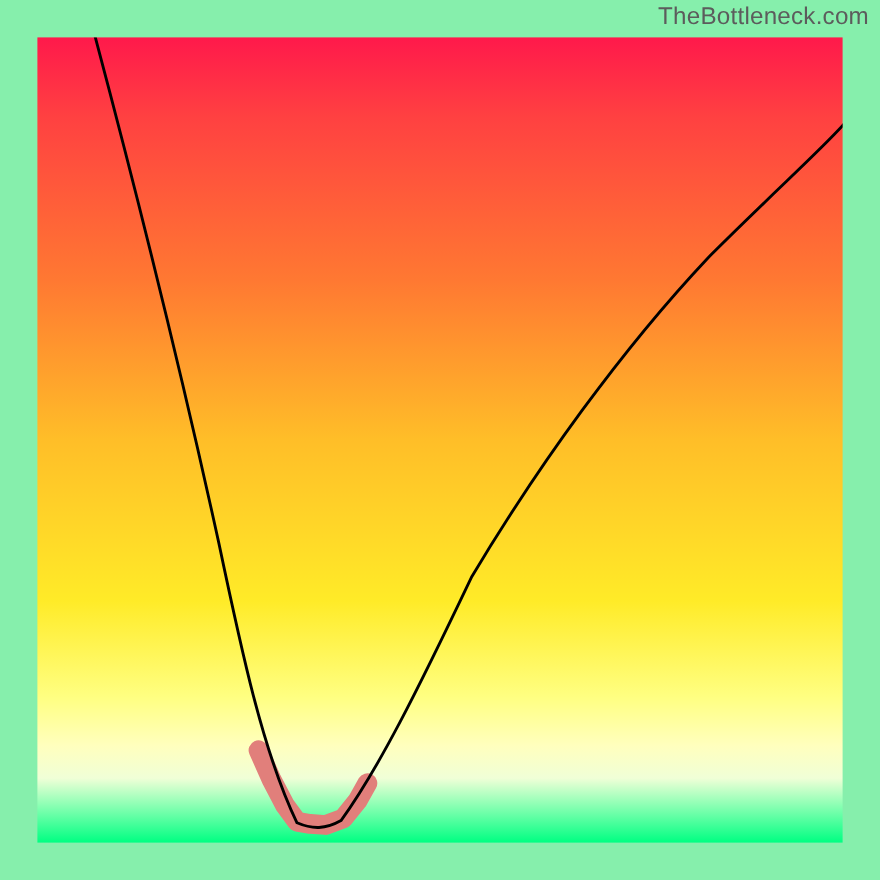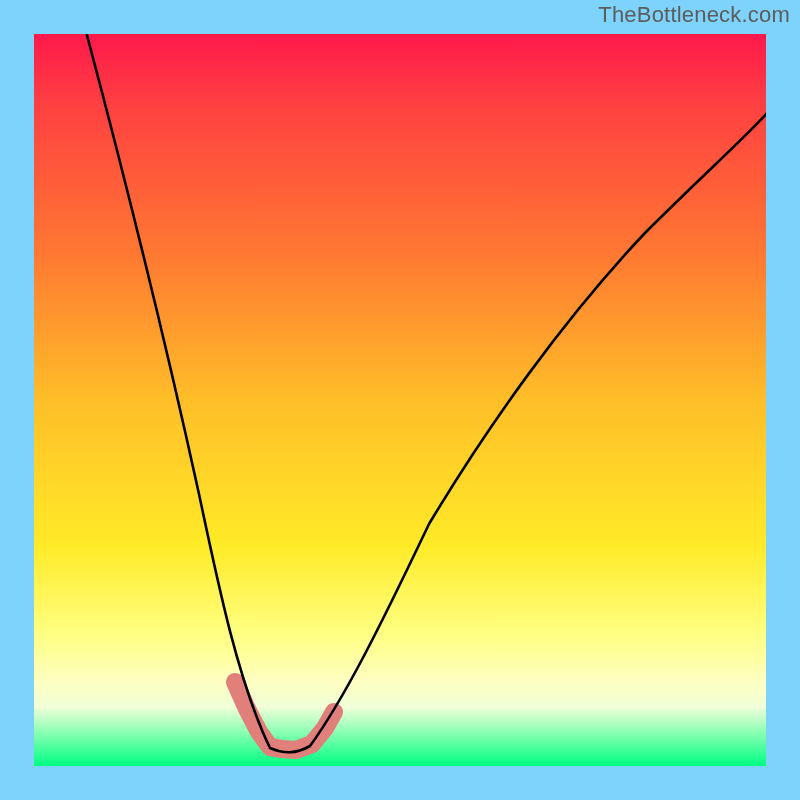--- a/index.html
+++ b/index.html
@@ -1,20 +1,20 @@
 <!DOCTYPE html>
 <html><head>
 <meta charset="utf-8">
 <style>
   * { margin: 0; padding: 0; box-sizing: border-box; }
   html, body { width: 800px; height: 800px; overflow: hidden; background: #000; }
   .outer {
     width: 800px;
     height: 800px;
-    background: #7dd3fc;
+    background: #86efac;
     position: relative;
   }
   .plot-area {
     position: absolute;
     left: 34px;
     top: 34px;
     width: 732px;
     height: 732px;
     
     background: linear-gradient(

